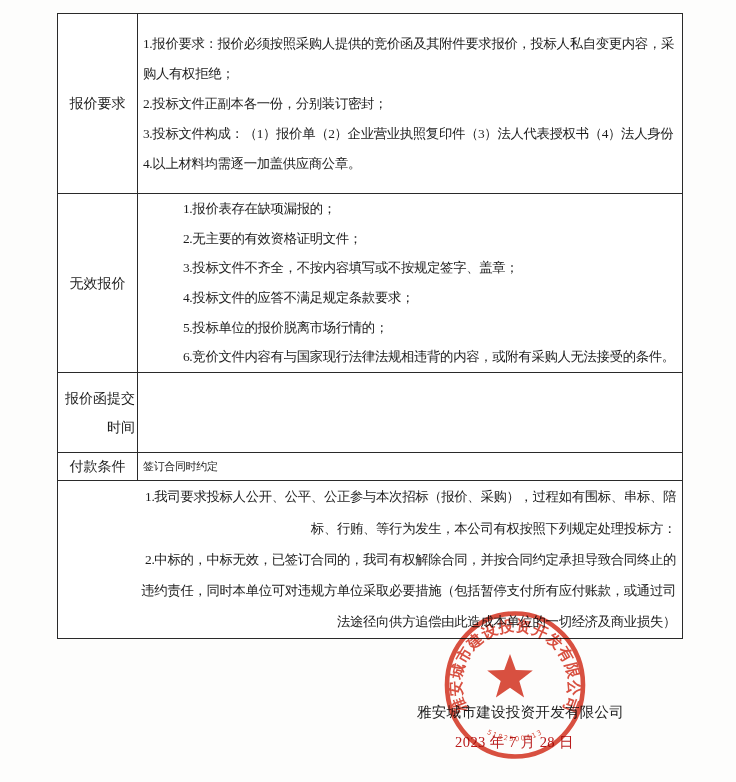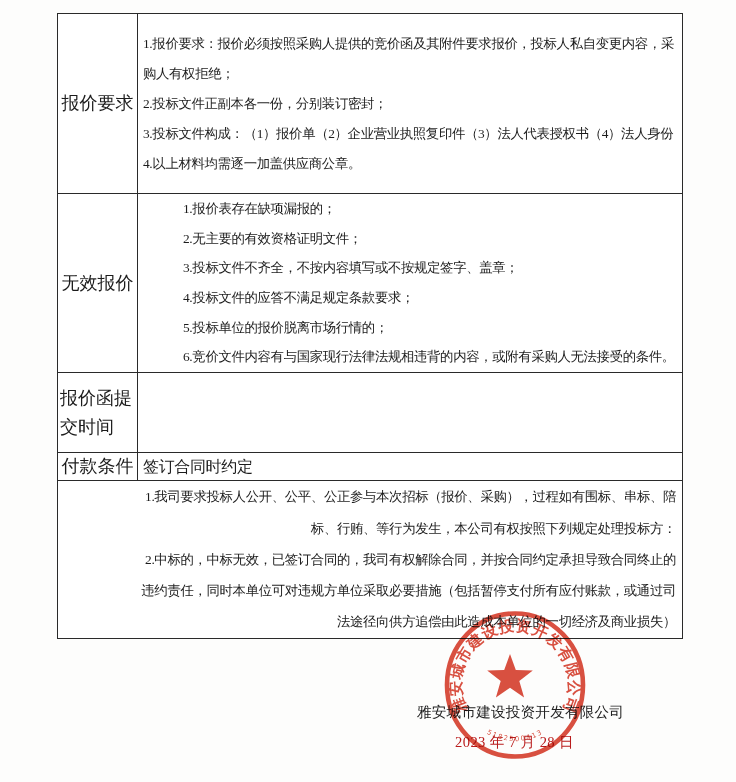--- a/index.html
+++ b/index.html
@@ -24,33 +24,33 @@
   .t-row:last-child{border-bottom:none;}
   .t-row:nth-child(1){height:180px;}
   .t-row:nth-child(2){height:179px;}
   .t-row:nth-child(3){height:80px;}
   .t-row:nth-child(4){height:28px;}
   .t-row:nth-child(5){height:157px;}
   .t-label{
     width:80px;box-sizing:border-box;flex:0 0 80px;
     border-right:1.5px solid #2a2a2a;
     display:flex;align-items:center;justify-content:center;
-    text-align:left;
-    font-size:18px;line-height:29px;
+    text-align:right;
+    font-size:14px;line-height:29px;
     padding:0 2px;
   }
   .t-content{
     flex:1;display:flex;flex-direction:column;justify-content:center;
     padding:0 6px 0 5px;overflow:hidden;
   }
   .t-line{white-space:nowrap;letter-spacing:-0.35px;}
   .t-row:nth-child(1) .t-line{font-size:13.4px;line-height:30px;}
   .t-row:nth-child(2) .t-line{font-size:13.4px;line-height:29.6px;margin-left:40px;}
   .t-row:nth-child(3) .t-line{font-size:13.4px;line-height:26.8px;}
-  .t-row:nth-child(4) .t-line{font-size:16px;line-height:25px;}
+  .t-row:nth-child(4) .t-line{font-size:11px;line-height:25px;}
   .t-row:nth-child(5) .t-line{font-size:13.4px;line-height:31.2px;text-align:right;}
   
   .sig-company{
     position:absolute;left:417px;top:703px;
     font-size:14.6px;letter-spacing:0.2px;white-space:nowrap;
     color:#222;
   }
   .sig-date{
     position:absolute;left:455px;top:733px;
     font-size:14.6px;letter-spacing:0.4px;white-space:nowrap;

